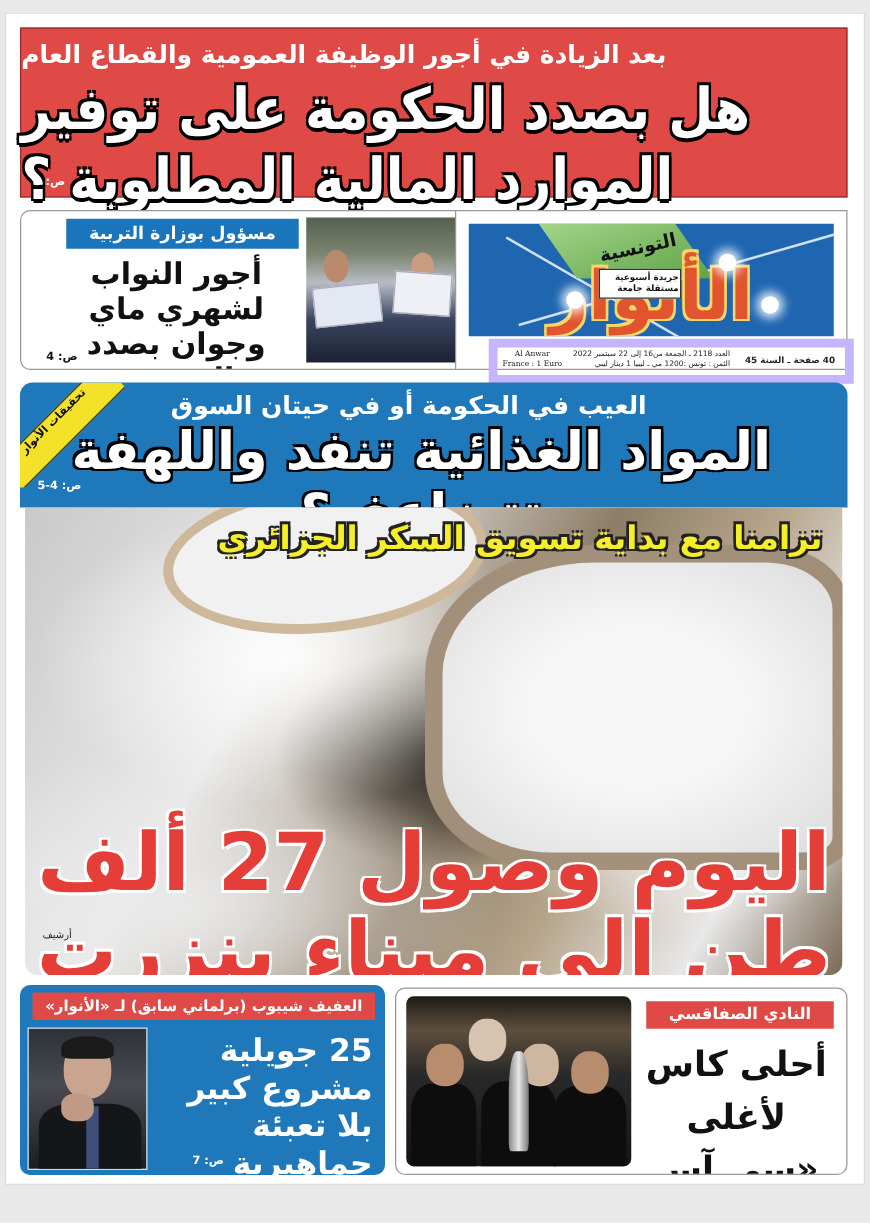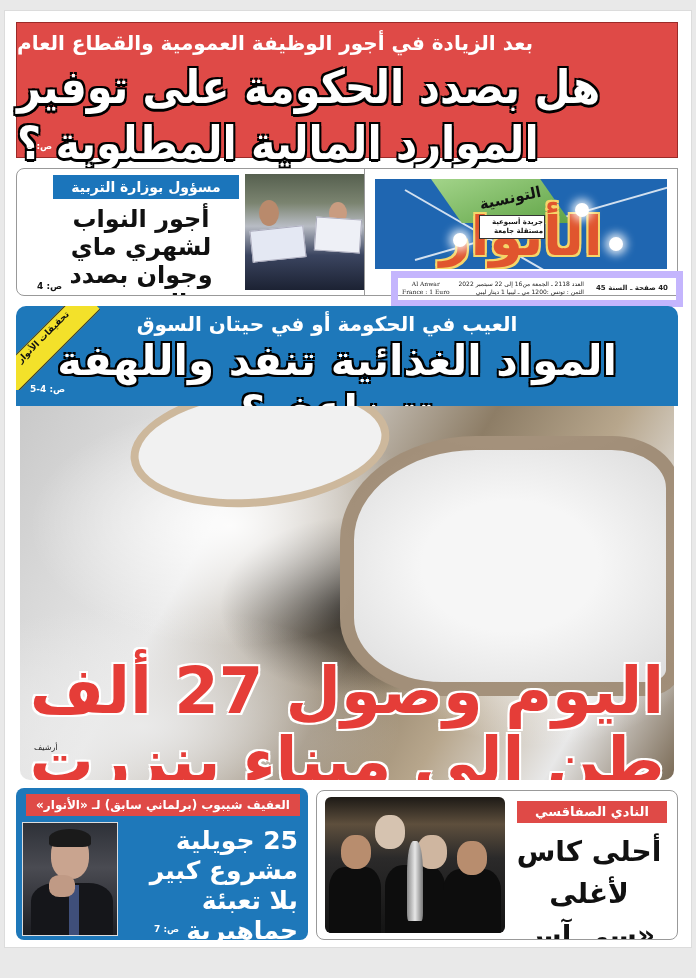--- a/index.html
+++ b/index.html
@@ -250,20 +250,21 @@
   <div class="headline">المواد الغذائية تنفد واللهفة تتضاعف؟</div>
   <div class="page-ref">ص: 4-5</div>
   <div class="corner-ribbon">
     <div class="band">تحقيقات الأنوار</div>
   </div>
 </div>
 
 <div class="main-photo">
   <div class="bowl"></div>
   <div class="sack"></div>
+  <div class="subhead">تزامنا مع بداية تسويق السكر الجزائري</div>
   <div class="bighead">اليوم وصول 27 ألف طن إلى ميناء بنزرت</div>
   <div class="credit">أرشيف</div>
 </div>
 
 <div class="interview-box">
   <div class="interview-label">العفيف شيبوب (برلماني سابق) لـ «الأنوار»</div>
   <div class="interview-photo">
     <div class="suit"></div>
     <div class="tie"></div>
     <div class="head"></div>

